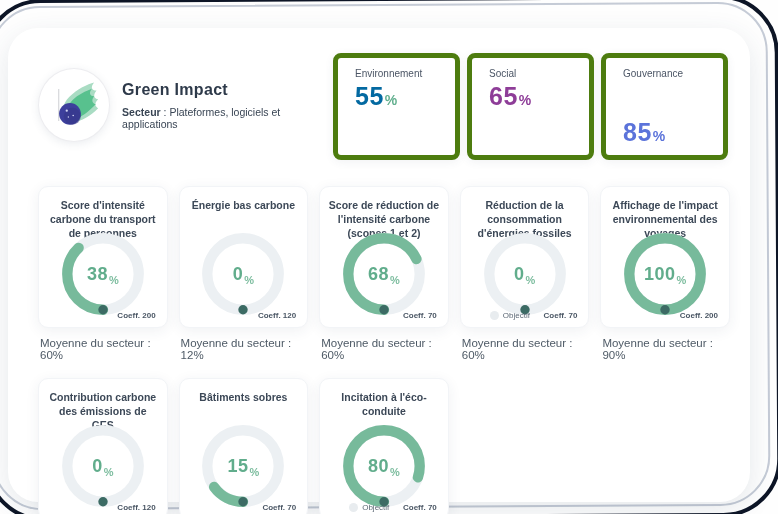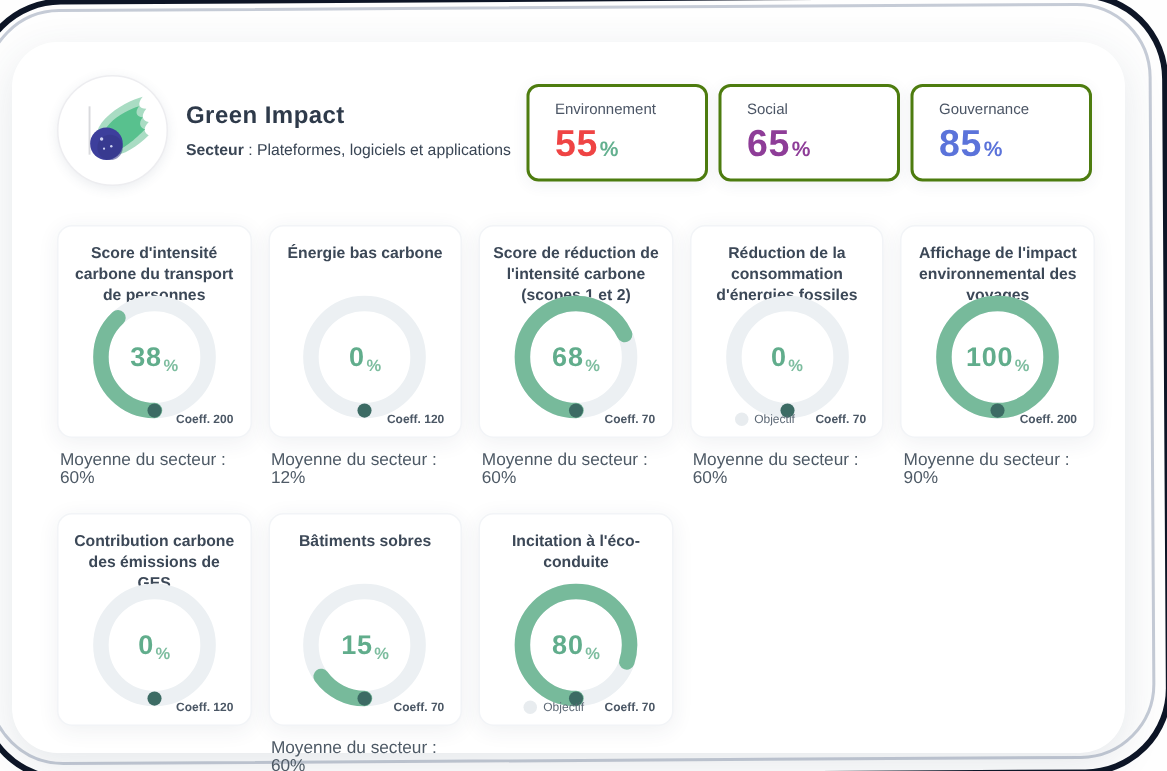--- a/index.html
+++ b/index.html
@@ -20,21 +20,21 @@
   .brand{display:flex;align-items:center;}
   .logo{width:72px;height:72px;border-radius:50%;background:#fff;border:1px solid #ededf0;
     box-shadow:0 2px 8px rgba(60,80,110,0.10);display:flex;align-items:center;justify-content:center;}
   .brand-text{margin-left:12px;}
   .brand-title{font-size:16px;font-weight:700;color:#2e3a4a;letter-spacing:0.3px;}
   .brand-sector{margin-top:7px;font-size:10.5px;color:#394554;}
   .brand-sector .b{font-weight:700;}
   .brand-date{margin-top:6px;font-size:8.5px;color:#a3abb4;}
 
   .scores{display:flex;gap:7px;margin-top:3px;}
-  .score-card{width:100px;background:#fff;border:2px solid #4d7c0f;border-radius:8px;
+  .score-card{width:100px;background:#fff;border:5px solid #4d7c0f;border-radius:8px;
     box-shadow:0 2px 10px rgba(50,70,100,0.07);padding:10px 0 8px 17px;}
   .score-label{font-size:10px;color:#4b5565;}
   .score-value-row{margin-top:3px;display:flex;align-items:baseline;}
   .score-value{font-size:25px;font-weight:700;letter-spacing:0.5px;}
   .score-unit{font-size:14px;font-weight:700;margin-left:1px;}
 
   .grid{display:grid;grid-template-columns:repeat(5,1fr);column-gap:11px;row-gap:17px;
     margin:26px 20px 0 30px;}
   .metric{display:flex;flex-direction:column;}
   .card{position:relative;height:142px;background:#fff;border:1px solid #f2f4f7;border-radius:10px;
@@ -76,37 +76,37 @@
         </div>
         <div class="brand-text">
           <div class="brand-title">Green Impact</div>
           <div class="brand-sector"><span class="b">Secteur</span><span> : Plateformes, logiciels et applications</span></div>
         </div>
       </div>
       <div class="scores" id="scores">
   <div class="score-card">
     <div class="score-label">Environnement</div>
     <div class="score-value-row">
-      <span class="score-value" style="color: #ef4444;">55</span>
+      <span class="score-value" style="color: #0369a1;">55</span>
               <span class="score-unit" style="color: rgb(99, 176, 143);">%</span>
     </div>
   </div>
 
   <div class="score-card">
     <div class="score-label">Social</div>
     <div class="score-value-row">
       <span class="score-value" style="color: rgb(142, 61, 152);">65</span>
               <span class="score-unit" style="color: rgb(142, 61, 152);">%</span>
     </div>
   </div>
 
   <div class="score-card">
     <div class="score-label">Gouvernance</div>
     <div class="score-value-row">
-      <span class="score-value" style="color: rgb(91, 115, 218);">85</span>
+      <span class="score-value" style="color: rgb(91, 115, 218); margin-top: 36px;">85</span>
               <span class="score-unit" style="color: rgb(91, 115, 218);">%</span>
     </div>
   </div>
 </div>
     </header>
 
     <main class="grid" id="grid">
   <div class="metric">
     <div class="card">
       <div class="card-title">Score d'intensité carbone du transport de personnes</div>

